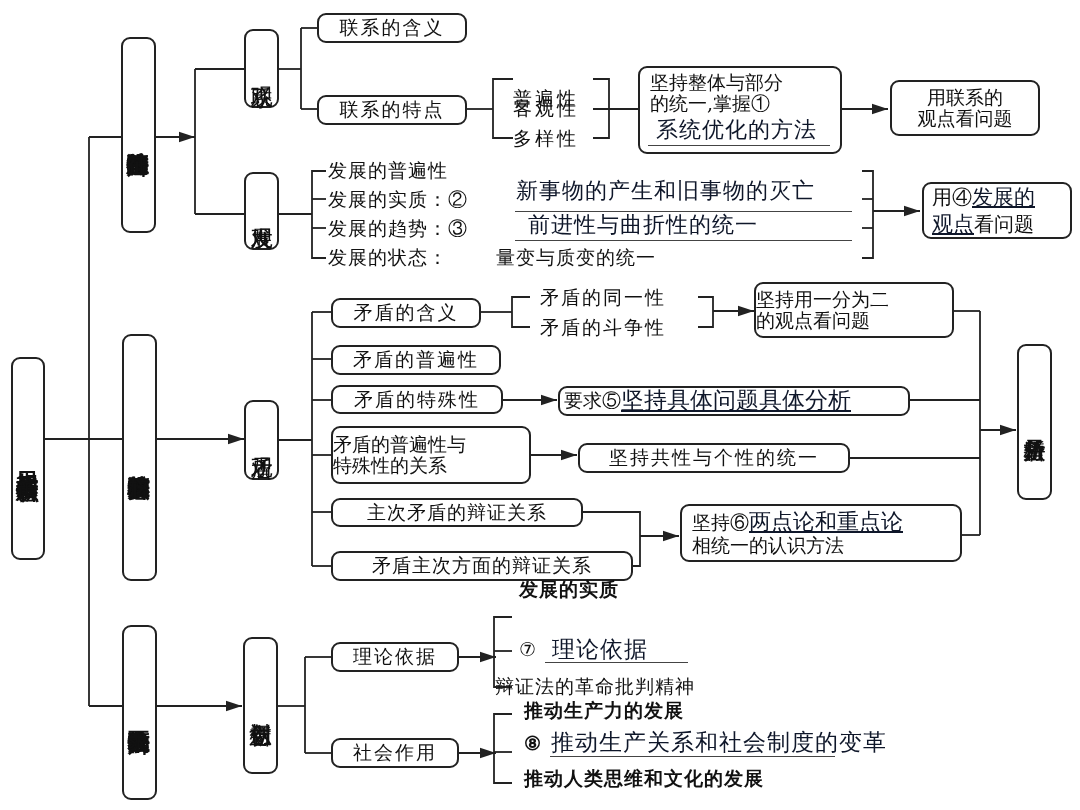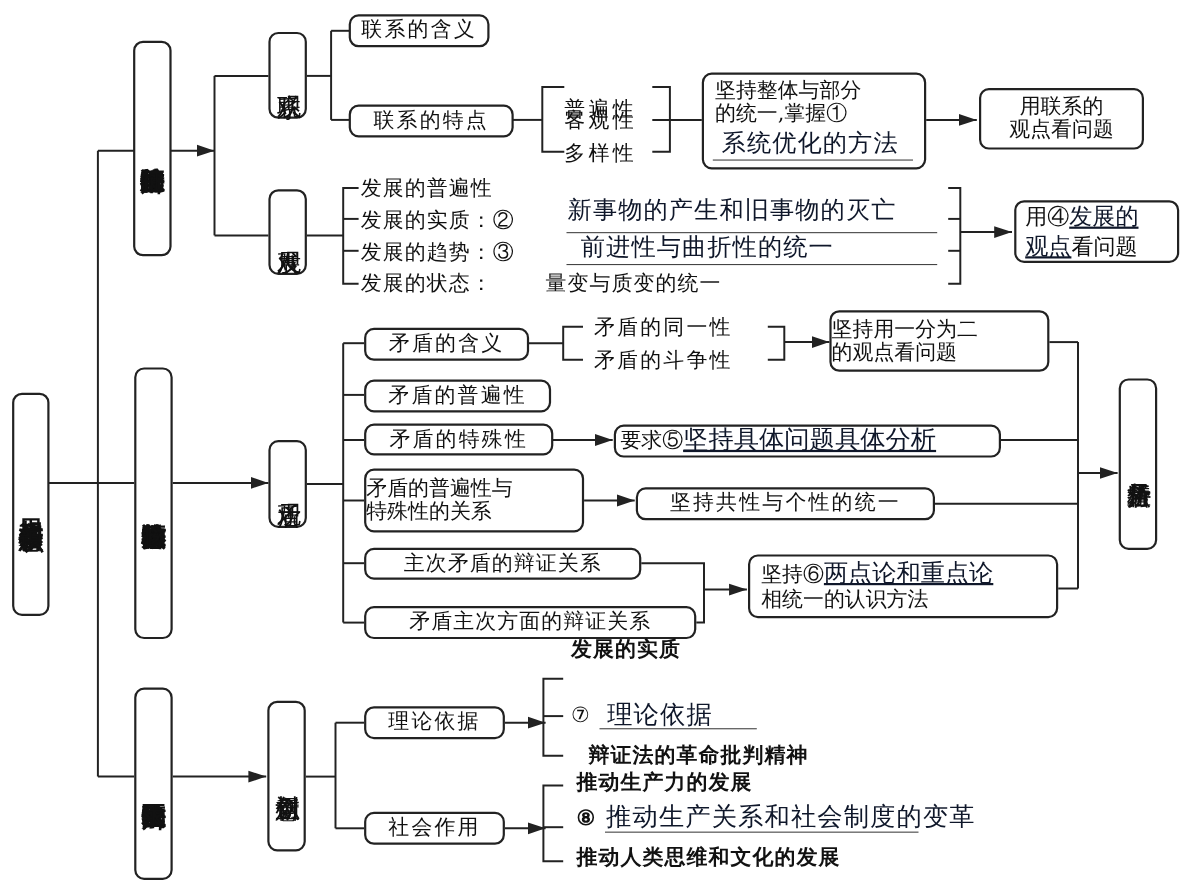--- a/index.html
+++ b/index.html
@@ -112,21 +112,21 @@
   <span style="writing-mode:vertical-rl;text-orientation:upright;">唯物辩证法的实质与核心</span>
 </div>
 
 <div class="box vbox" style="left:122px;top:625px;width:35px;height:175px;">
   <span style="writing-mode:vertical-rl;text-orientation:upright;">唯物辩证法的要求</span>
 </div>
 
 <div class="box vbox" style="left:244px;top:29px;width:35px;height:79px;">
   <span style="writing-mode:vertical-rl;text-orientation:upright;font-weight:normal;">联系观</span>
 </div>
-<div class="box hbox" style="left:317px;top:13px;width:128px;height:30px;">
+<div class="box hbox" style="left:317px;top:13px;width:150px;height:30px;">
   <span>联系的含义</span>
 </div>
 <div class="box hbox" style="left:317px;top:95px;width:150px;height:30px;">
   <span>联系的特点</span>
 </div>
 <div class="txt" style="left:513px;top:66px;letter-spacing:3px;margin-top:20px;">普遍性</div>
 <div class="txt" style="left:513px;top:96px;letter-spacing:3px;">客观性</div>
 <div class="txt" style="left:513px;top:126px;letter-spacing:3px;">多样性</div>
 
 <div class="box ml" style="left:638px;top:66px;width:204px;height:88px;align-items:flex-start;justify-content:flex-start;padding-top:4px;padding-left:10px;">
@@ -215,21 +215,21 @@
 <div class="box vbox" style="left:243px;top:637px;width:35px;height:137px;">
   <span style="writing-mode:vertical-rl;text-orientation:upright;font-weight:normal;line-height:1;">树立创新意识</span>
 </div>
 <div class="box hbox" style="left:331px;top:642px;width:128px;height:30px;">
   <span>理论依据</span>
 </div>
 <div class="txt" style="left:519px;top:577px;font-weight:bold;">发展的实质</div>
 <div class="txt" style="left:519px;top:638px;">⑦</div>
 <div class="txt red" style="left:552px;top:634px;font-size:23px;font-weight:normal;">理论依据</div>
 <div class="ul" style="left:545px;top:662px;width:143px;"></div>
-<div class="txt" style="left:535px;top:674px;font-weight:bold;">辩证法的革命批判精神</div>
+<div class="txt" style="left:495px;top:674px;font-weight:normal;">辩证法的革命批判精神</div>
 
 <div class="box hbox" style="left:331px;top:738px;width:128px;height:30px;">
   <span>社会作用</span>
 </div>
 <div class="txt" style="left:524px;top:698px;font-weight:bold;">推动生产力的发展</div>
 <div class="txt" style="left:524px;top:732px;font-weight:bold;">⑧</div>
 <div class="txt red" style="left:551px;top:727px;font-size:23px;font-weight:normal;">推动生产关系和社会制度的变革</div>
 <div class="ul" style="left:550px;top:756px;width:285px;"></div>
 <div class="txt" style="left:524px;top:766px;font-weight:bold;">推动人类思维和文化的发展</div>
 

